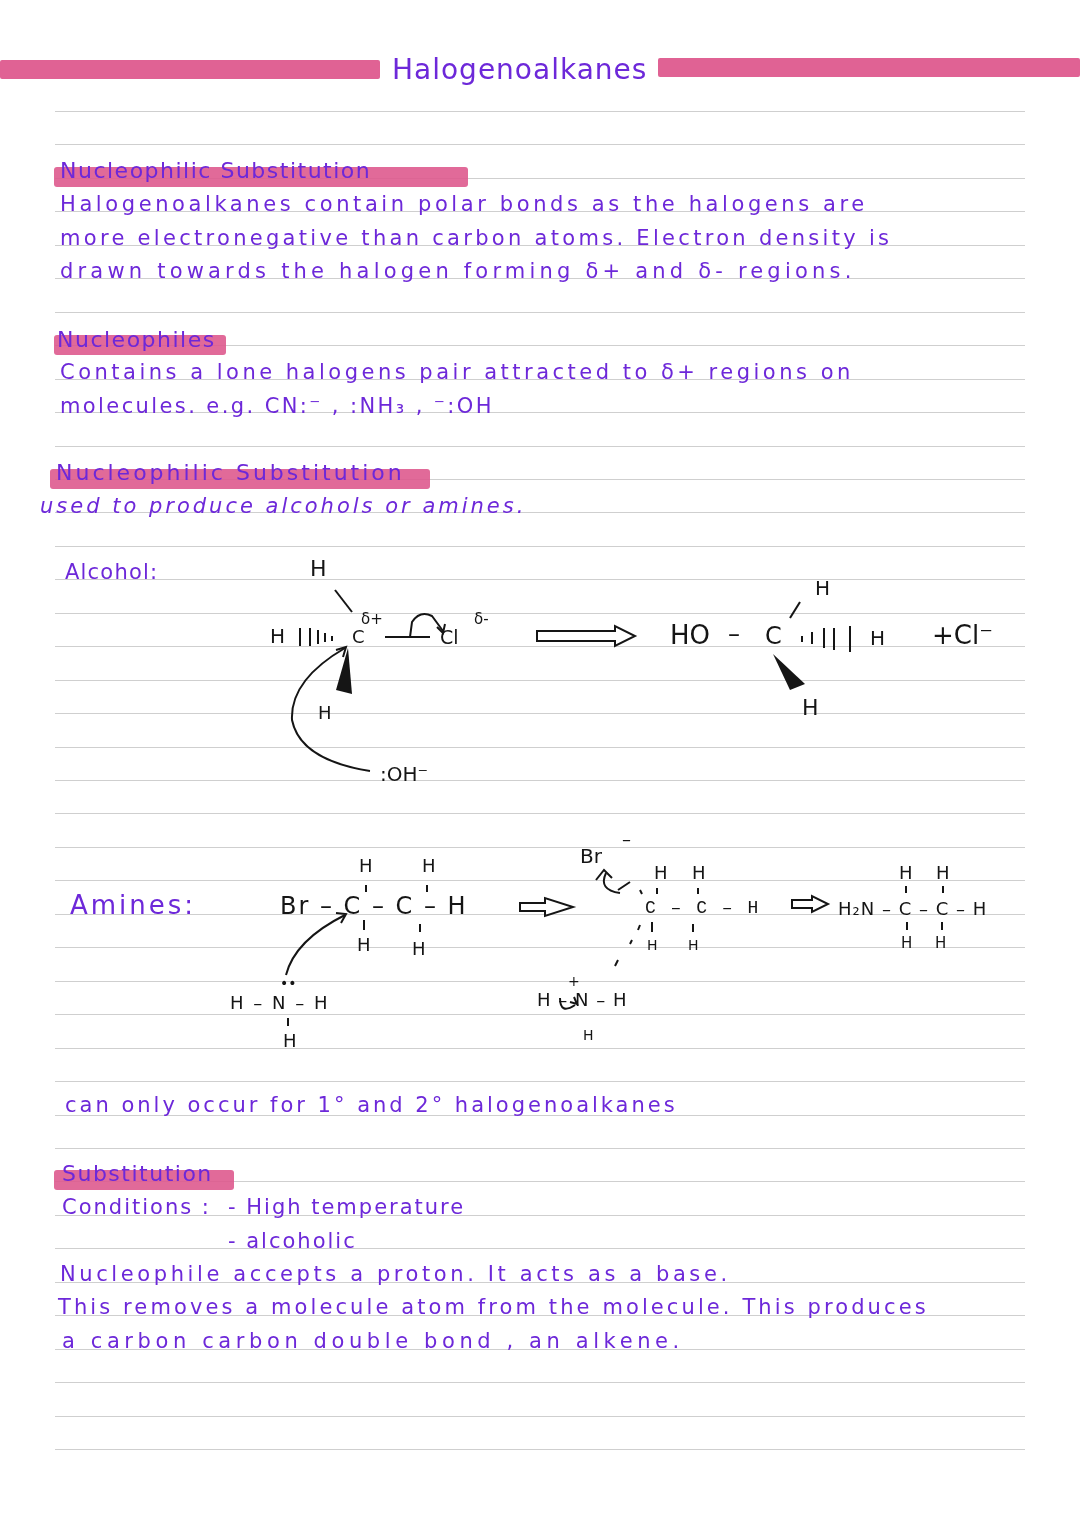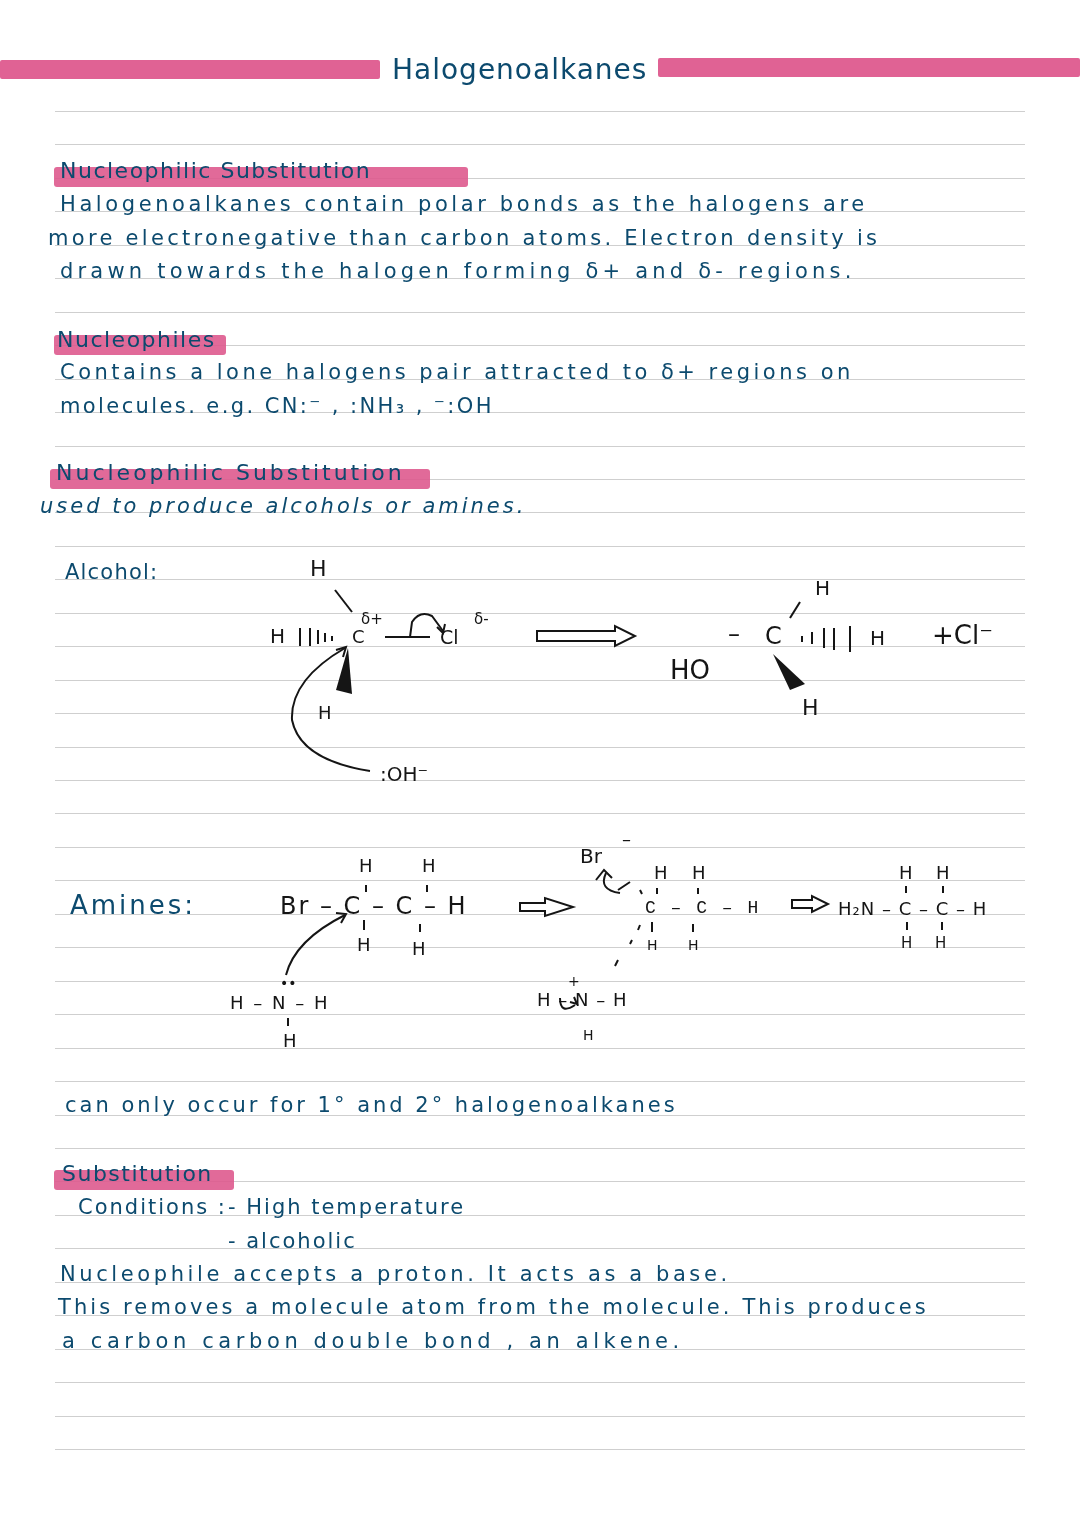--- a/index.html
+++ b/index.html
@@ -2,21 +2,21 @@
 <html><head>
 <meta charset="utf-8">
 <style>
   html, body { margin:0; padding:0; background:#ffffff; }
   body { width:1080px; height:1527px; position:relative; overflow:hidden;
          font-family: "DejaVu Sans", sans-serif; color:#141414; }
   .rule { position:absolute; left:55px; width:970px; height:1px; background:#cfcfcf; }
   .band { position:absolute; background:#de5a8e; opacity:0.95; border-radius:2px; }
   .hl { position:absolute; background:#de5a8e; opacity:0.9; border-radius:3px; filter:blur(0.6px); }
   .txt { position:absolute; white-space:nowrap; font-family:"DejaVu Sans", sans-serif;
-         font-size:22px; letter-spacing:1.2px; color:#0c4a6e; line-height:1; }
+         font-size:22px; letter-spacing:1.2px; color:#6d28d9; line-height:1; }
   .hand { font-family:"DejaVu Sans", sans-serif; font-weight:normal; }
   .title { font-size:28px; letter-spacing:1px; }
   .heading { font-size:22px; letter-spacing:1.5px;text-align:center; }
   .body { font-size:21px; }
   .chem { position:absolute; white-space:nowrap; font-family:"DejaVu Sans", sans-serif; font-size:22px; color:#151515; line-height:1; }
   .chem-sm { font-size:18px; }
   svg.draw { position:absolute; left:0; top:0; overflow:visible; }
 </style>
 </head>
 <body>
@@ -65,21 +65,21 @@
     <div class="rule" style="top: 1449px;"></div>
   </div>
 
 <div class="band" style="left:0;top:60px;width:380px;height:19px;"></div>
 <div class="band" style="left:658px;top:58px;width:422px;height:19px;"></div>
 <div class="txt title hand" style="left:392px;top:56px;">Halogenoalkanes</div>
 
 <div class="hl" style="left:54px;top:167px;width:414px;height:20px;"></div>
 <div class="txt heading" style="left:60px;top:160px;">Nucleophilic Substitution</div>
 <div class="txt body" style="left:60px;top:194px;letter-spacing:3.6px;">Halogenoalkanes contain polar bonds as the halogens are</div>
-<div class="txt body" style="left:48px;top:228px;letter-spacing:3.3px;">more electronegative than carbon atoms. Electron density is</div>
+<div class="txt body" style="left:60px;top:228px;letter-spacing:3.3px;">more electronegative than carbon atoms. Electron density is</div>
 <div class="txt body" style="left:60px;top:261px;letter-spacing:4.2px;">drawn towards the halogen forming δ+ and δ- regions.</div>
 
 <div class="hl" style="left:54px;top:335px;width:172px;height:20px;"></div>
 <div class="txt heading" style="left:57px;top:329px;">Nucleophiles</div>
 <div class="txt body" style="left:60px;top:362px;letter-spacing:3.5px;">Contains a lone halogens pair attracted to δ+ regions on</div>
 <div class="txt body" style="left:60px;top:396px;letter-spacing:2.4px;text-align:center;">molecules. e.g. CN:⁻ , :NH₃ , ⁻:OH</div>
 
 <div class="hl" style="left:50px;top:469px;width:380px;height:20px;"></div>
 <div class="txt heading" style="left:56px;top:462px;letter-spacing:3px;">Nucleophilic Substitution</div>
 <div class="txt body" style="left:40px;top:496px;letter-spacing:3px;font-style:italic;">used to produce alcohols or amines.</div>
@@ -87,21 +87,21 @@
 <div class="txt body" style="left:65px;top:562px;">Alcohol:</div>
 <div class="chem" style="left:310px;top:558px;">H</div>
 <div class="chem" style="left:270px;top:626px;font-size:20px;">H</div>
 <div class="chem" style="left:352px;top:628px;font-size:18px;">C</div>
 <div class="chem chem-sm" style="left:361px;top:612px;font-size:15px;">δ+</div>
 <div class="chem" style="left:440px;top:628px;font-size:19px;">Cl</div>
 <div class="chem chem-sm" style="left:474px;top:612px;font-size:15px;">δ-</div>
 <div class="chem chem-sm" style="left:318px;top:704px;">H</div>
 <div class="chem" style="left:380px;top:764px;font-size:20px;">:OH⁻</div>
 
-<div class="chem" style="left:670px;top:622px;font-size:26px;margin-top:35px;">HO</div>
+<div class="chem" style="left:670px;top:622px;font-size:26px;">HO</div>
 <div class="chem" style="left:728px;top:622px;font-size:24px;">–</div>
 <div class="chem" style="left:765px;top:624px;font-size:24px;">C</div>
 <div class="chem" style="left:815px;top:578px;font-size:20px;">H</div>
 <div class="chem" style="left:870px;top:628px;font-size:20px;">H</div>
 <div class="chem" style="left:802px;top:697px;font-size:22px;">H</div>
 <div class="chem" style="left:932px;top:622px;font-size:26px;">+Cl⁻</div>
 
 <svg class="draw" width="1080" height="1527">
 
   <path d="M335 590 L352 612" stroke="#151515" stroke-width="2" fill="none"></path>
@@ -172,18 +172,18 @@
 
   <path d="M792 900 L812 900 L812 896 L828 904 L812 912 L812 908 L792 908 Z" stroke="#151515" stroke-width="2" fill="none"></path>
 
   <path d="M906 886 L906 893 M943 886 L943 893 M907 922 L907 930 M942 922 L942 930" stroke="#151515" stroke-width="2"></path>
 </svg>
 
 <div class="txt body" style="left:65px;top:1095px;letter-spacing:3px;">can only occur for 1° and 2° halogenoalkanes</div>
 
 <div class="hl" style="left:54px;top:1170px;width:180px;height:20px;"></div>
 <div class="txt heading" style="left:62px;top:1163px;">Substitution</div>
-<div class="txt body" style="left:62px;top:1197px;letter-spacing:2px;margin-left:16px;">Conditions :</div>
+<div class="txt body" style="left:62px;top:1197px;letter-spacing:2px;">Conditions :</div>
 <div class="txt body" style="left:228px;top:1197px;letter-spacing:2px;">- High temperature</div>
 <div class="txt body" style="left:228px;top:1231px;letter-spacing:2px;">- alcoholic</div>
 <div class="txt body" style="left:60px;top:1264px;letter-spacing:3.6px;">Nucleophile accepts a proton. It acts as a base.</div>
 <div class="txt body" style="left:58px;top:1297px;letter-spacing:3.1px;">This removes a molecule atom from the molecule. This produces</div>
 <div class="txt body" style="left:62px;top:1331px;letter-spacing:4.6px;">a carbon carbon double bond , an alkene.</div>
 
 </body></html>

